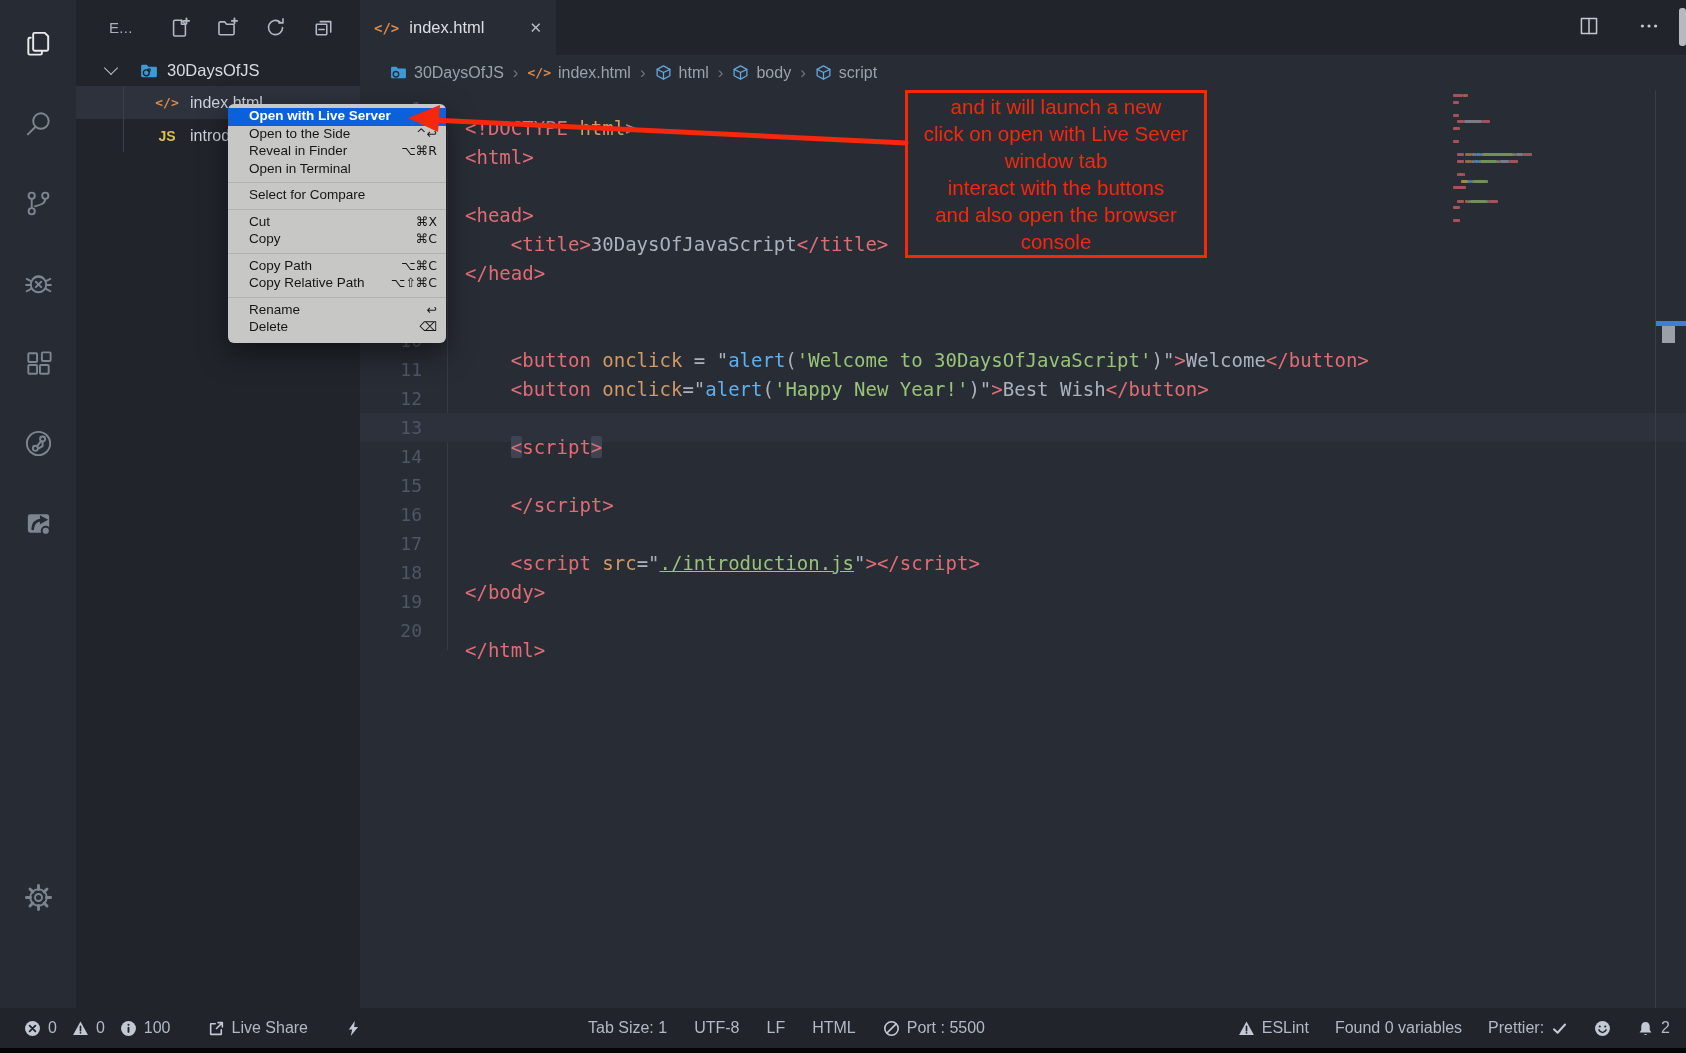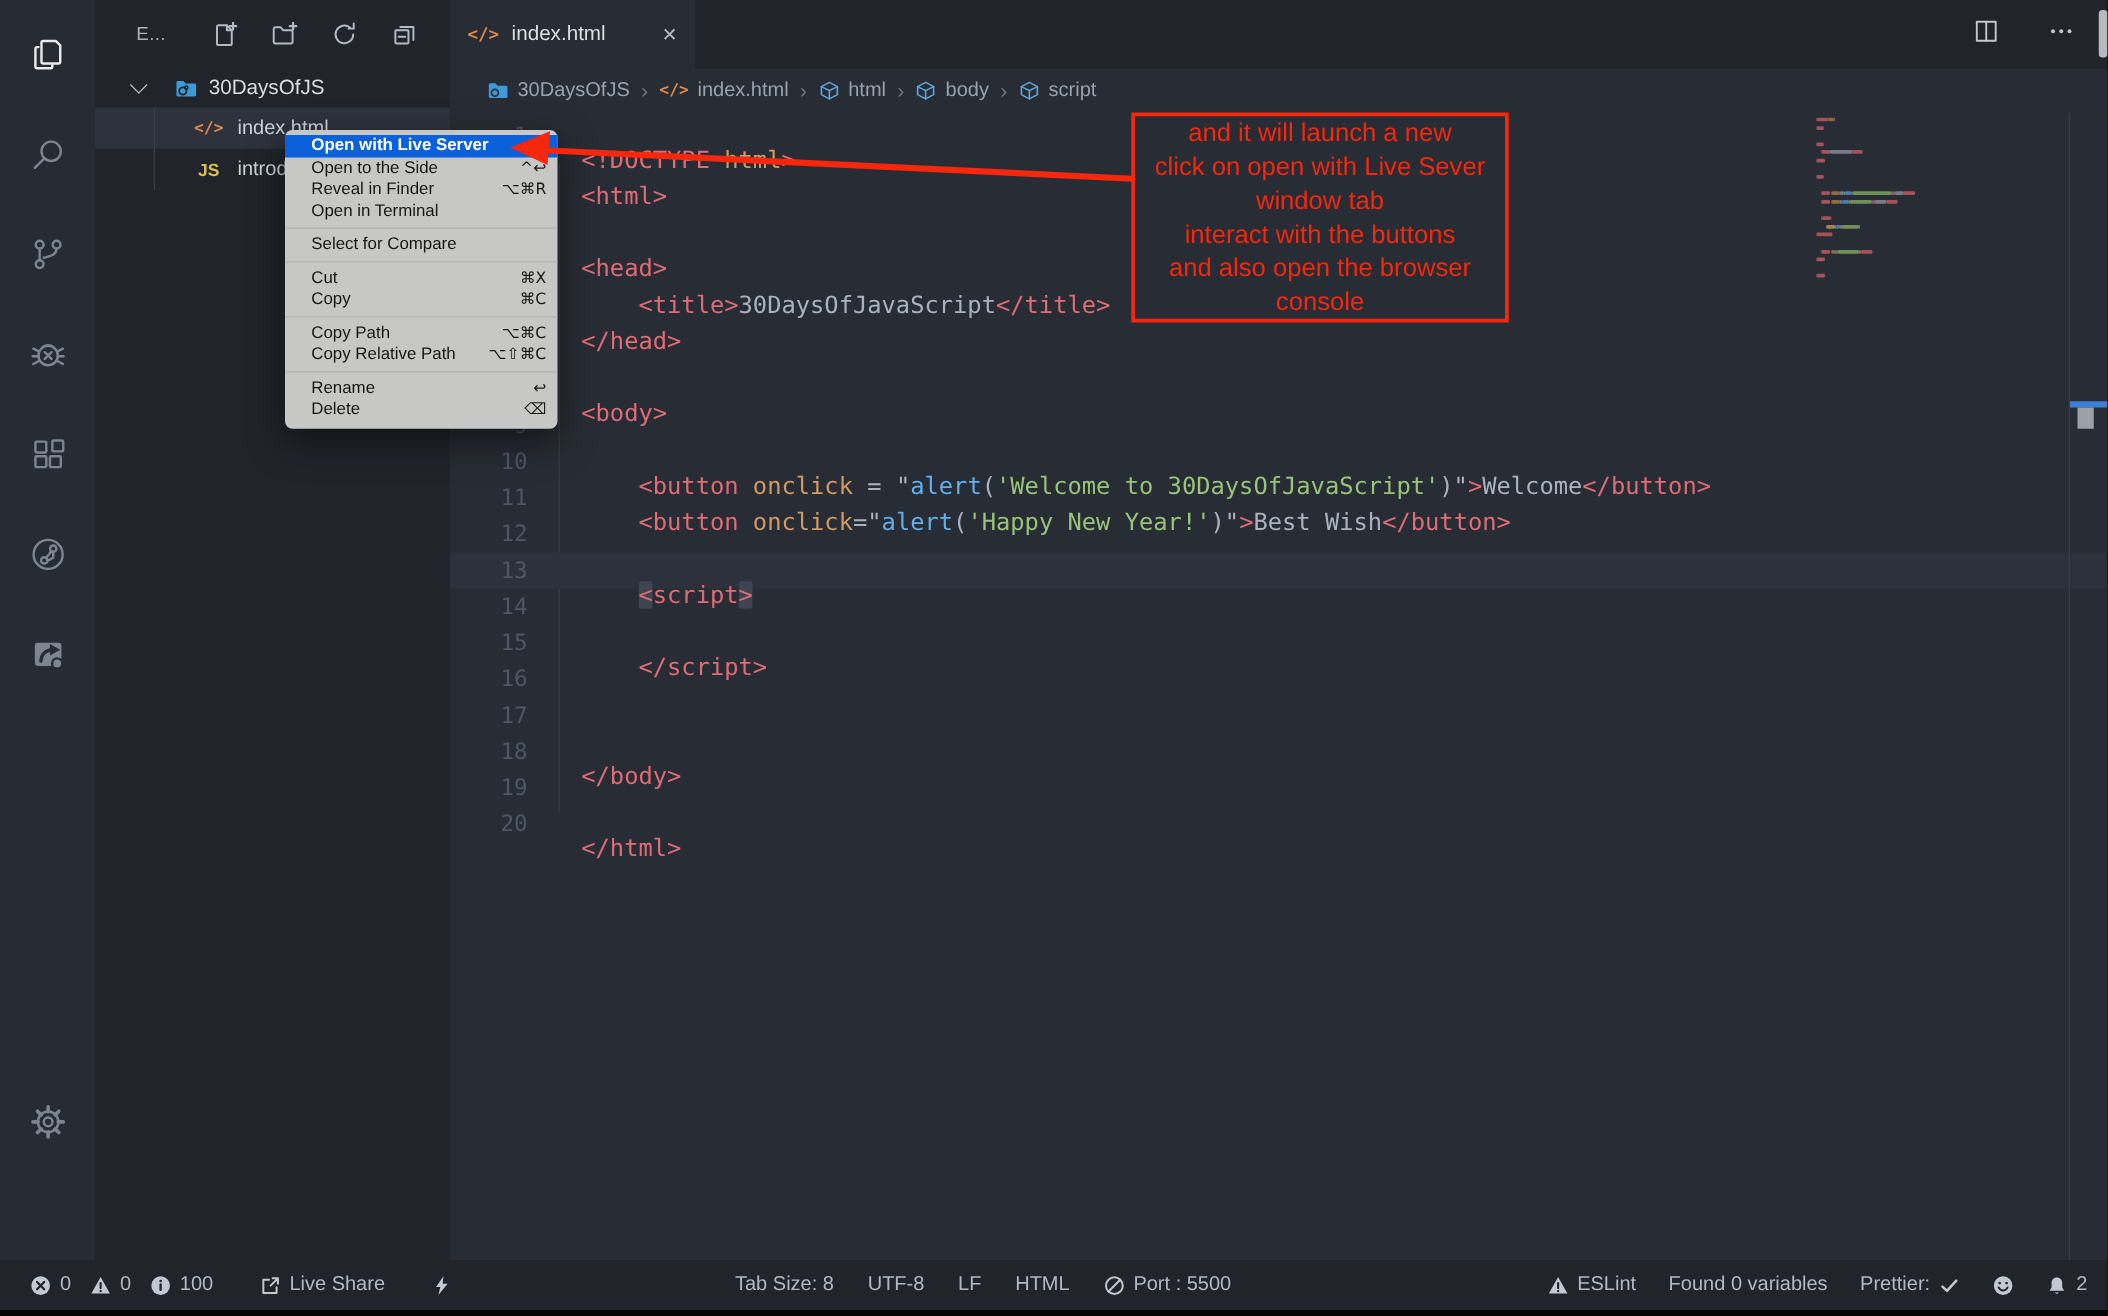--- a/index.html
+++ b/index.html
@@ -310,24 +310,20 @@
             </div>
             <div class="code-line">
               <span class="gutter">6</span>
               <span class="ltext"><span class="tok-tag">&lt;/head&gt;</span></span>
             </div>
             <div class="code-line">
               <span class="gutter">7</span>
               <span class="ltext"></span>
             </div>
             <div class="code-line">
-              <span class="gutter">8</span>
-              <span class="ltext"><span class="tok-tag">&lt;body&gt;</span></span>
-            </div>
-            <div class="code-line">
               <span class="gutter">9</span>
               <span class="ltext"></span>
             </div>
             <div class="code-line">
               <span class="gutter">10</span>
               <span class="ltext"><span class="tok-pln">    </span><span class="tok-tag">&lt;button</span><span class="tok-pln"> </span><span class="tok-attr">onclick</span><span class="tok-pln"> = </span><span class="tok-pln">"</span><span class="tok-fn">alert</span><span class="tok-pln">(</span><span class="tok-str">'Welcome to 30DaysOfJavaScript'</span><span class="tok-pln">)</span><span class="tok-pln">"</span><span class="tok-tag">&gt;</span><span class="tok-pln">Welcome</span><span class="tok-tag">&lt;/button&gt;</span></span>
             </div>
             <div class="code-line">
               <span class="gutter">11</span>
               <span class="ltext"><span class="tok-pln">    </span><span class="tok-tag">&lt;button</span><span class="tok-pln"> </span><span class="tok-attr">onclick</span><span class="tok-pln">=</span><span class="tok-pln">"</span><span class="tok-fn">alert</span><span class="tok-pln">(</span><span class="tok-str">'Happy New Year!'</span><span class="tok-pln">)</span><span class="tok-pln">"</span><span class="tok-tag">&gt;</span><span class="tok-pln">Best Wish</span><span class="tok-tag">&lt;/button&gt;</span></span>
@@ -346,20 +342,21 @@
             <div class="code-line">
               <span class="gutter">15</span>
               <span class="ltext"><span class="tok-tag">    &lt;/script&gt;</span></span>
             </div>
             <div class="code-line">
               <span class="gutter">16</span>
               <span class="ltext"></span>
             </div>
             <div class="code-line">
               <span class="gutter">17</span>
+              <span class="ltext"><span class="tok-pln">    </span><span class="tok-tag">&lt;script</span><span class="tok-pln"> </span><span class="tok-attr">src</span><span class="tok-pln">=</span><span class="tok-pln">"</span><span class="tok-link">./introduction.js</span><span class="tok-pln">"</span><span class="tok-tag">&gt;</span><span class="tok-tag">&lt;/script&gt;</span></span>
             </div>
             <div class="code-line">
               <span class="gutter">18</span>
               <span class="ltext"><span class="tok-tag">&lt;/body&gt;</span></span>
             </div>
             <div class="code-line">
               <span class="gutter">19</span>
               <span class="ltext"></span>
             </div>
             <div class="code-line">
@@ -535,21 +532,21 @@
         <span class="sb-item spaced">
           <span style="display: inline-flex;">
             <svg viewBox="0 0 16 16">
               <path d="M9.2 1 3.6 9h3.2l-1.4 6 6.9-8.5H8.6z" fill="currentColor" stroke="none"></path>
             </svg>
           </span>
         </span>
       </div>
     <div id="status-center" class="sb-group">
         <span class="sb-item">
-          <span>Tab Size: 8</span>
+          <span>Tab Size: 1</span>
         </span>
         <span class="sb-item">
           <span>UTF-8</span>
         </span>
         <span class="sb-item">
           <span>LF</span>
         </span>
         <span class="sb-item">
           <span>HTML</span>
         </span>

